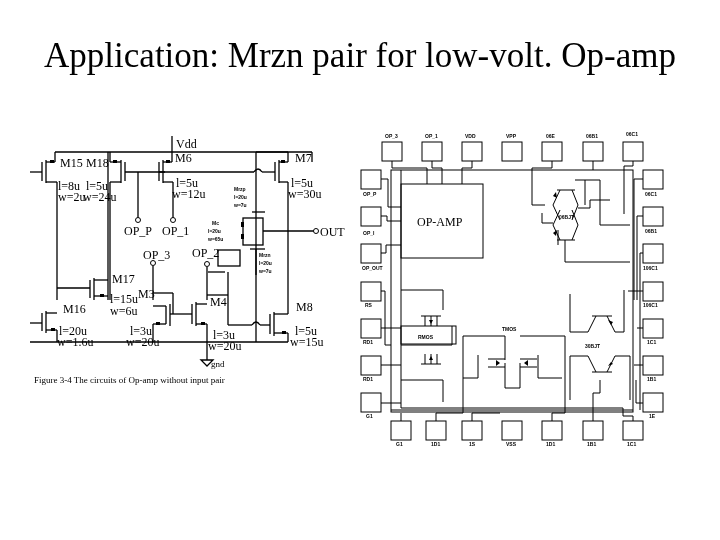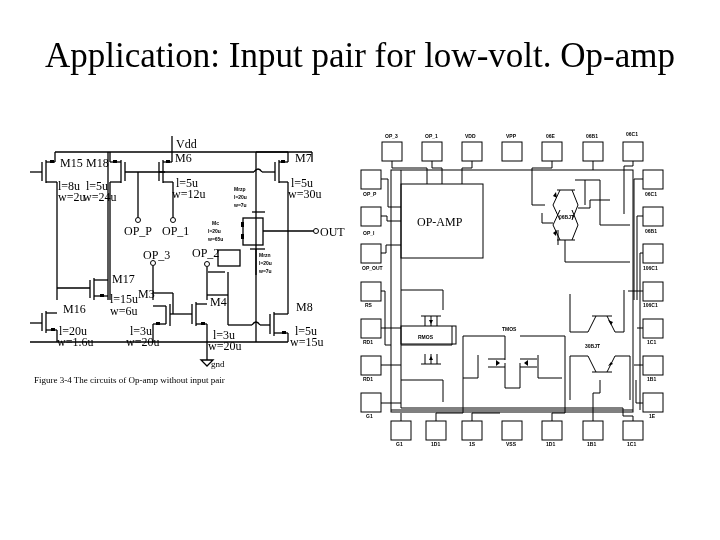--- a/index.html
+++ b/index.html
@@ -9,21 +9,21 @@
   .lbl { font-family:"Liberation Serif", serif; font-size:12px; fill:#000; }
   .tiny { font-family:"Liberation Sans", sans-serif; font-size:5px; fill:#000; font-weight:bold; }
   .pin { font-family:"Liberation Sans", sans-serif; font-size:5px; fill:#000; font-weight:bold; }
   .cap { font-family:"Liberation Serif", serif; font-size:9px; fill:#000; }
   .w { stroke:#000; stroke-width:1.3; fill:none; }
   .wt { stroke:#000; stroke-width:1; fill:none; }
 </style>
 </head>
 <body>
 
-<div class="title">Application: Input pair for low-volt. Op-amp</div>
+<div class="title">Application: Mrzn pair for low-volt. Op-amp</div>
 
 <svg width="720" height="540">
 
   <line class="w" x1="172" y1="136" x2="172" y2="152"></line>
   <text class="lbl" x="176" y="148">Vdd</text>
   <line class="w" x1="55" y1="152" x2="312" y2="152"></line>
 
   <g>
     <line class="w" x1="55" y1="152" x2="55" y2="162"></line>
     <line class="w" x1="46" y1="162" x2="55" y2="162"></line>

